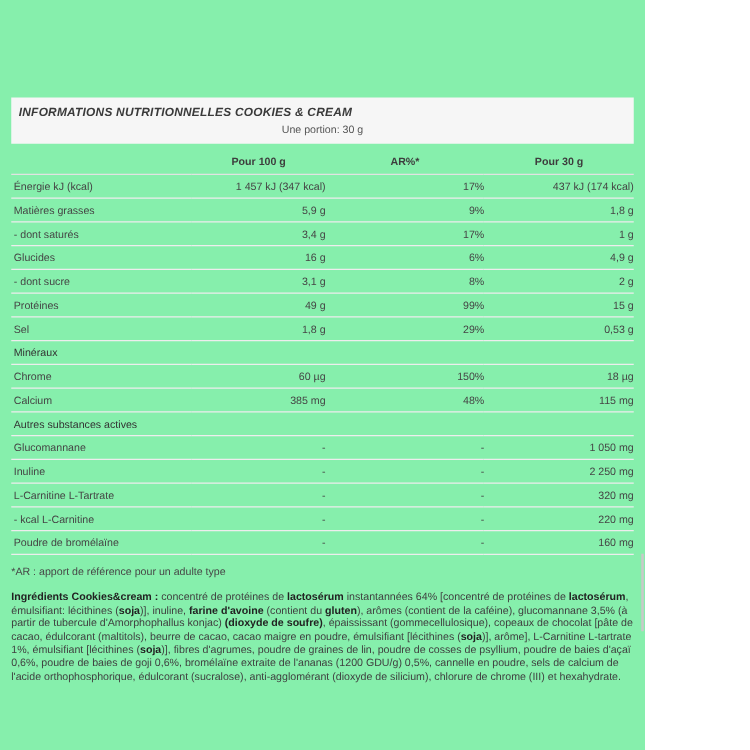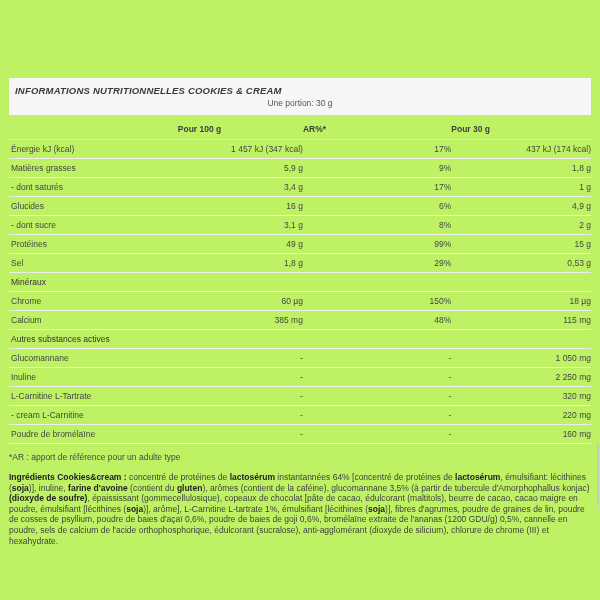--- a/index.html
+++ b/index.html
@@ -1,26 +1,26 @@
 <!DOCTYPE html>
 <html><head>
 <meta charset="utf-8">
 <style>
   html,body{margin:0;padding:0;background:#ffffff;}
   body{width:600px;height:600px;font-family:"Liberation Sans",sans-serif;-webkit-font-smoothing:antialiased;}
-  .page{position:relative;width:600px;height:600px;overflow:hidden;background:#bef264;}
+  .page{position:relative;width:516px;height:600px;overflow:hidden;background:#86efac;}
   .content{position:absolute;left:9px;right:9px;top:78px;}
 
   .band{background:#f6f6f6;padding:7px 6px 6px 6px;}
   .band .title{font-size:9.5px;font-weight:bold;font-style:italic;color:#3a3a3a;letter-spacing:.2px;line-height:12px;}
   .band .portion{font-size:8.5px;color:#555;line-height:11px;margin-top:1px;text-align:center;}
 
   table{width:100%;border-collapse:collapse;margin-top:3px;table-layout:fixed;}
   col.c1{width:29%;}col.c2{width:21.5%;}col.c3{width:25.5%;}col.c4{width:24%;}
-  th{font-size:8.5px;font-weight:bold;color:#3d3d3d;text-align:left;padding:6px 0 5px 0;border-bottom:1px solid #e2e2e2;}
+  th{font-size:8.5px;font-weight:bold;color:#3d3d3d;text-align:center;padding:6px 0 5px 0;border-bottom:1px solid #e2e2e2;}
   th.lbl{text-align:left;}
   td{font-size:8.5px;color:#454545;padding:4px 0 4px 0;border-bottom:1px solid #ededed;white-space:nowrap;}
   td.lbl{text-align:left;padding-left:2px;}
   td.val{text-align:right;}
   td.section{font-weight:normal;color:#333;}
 
   .footnote{margin-top:8px;font-size:8.5px;color:#474747;}
   .ingredients{margin:10px 0 0 0;font-size:8.5px;line-height:10.6px;color:#3f3f3f;text-align:left;}
   .ingredients b{color:#222;}
 
@@ -125,21 +125,21 @@
             <td class="val">-</td>
             <td class="val">2 250 mg</td>
           </tr>
           <tr>
             <td class="lbl">L-Carnitine L-Tartrate</td>
             <td class="val">-</td>
             <td class="val">-</td>
             <td class="val">320 mg</td>
           </tr>
           <tr>
-            <td class="lbl">- cream L-Carnitine</td>
+            <td class="lbl">- kcal L-Carnitine</td>
             <td class="val">-</td>
             <td class="val">-</td>
             <td class="val">220 mg</td>
           </tr>
           <tr>
             <td class="lbl">Poudre de bromélaïne</td>
             <td class="val">-</td>
             <td class="val">-</td>
             <td class="val">160 mg</td>
           </tr>

